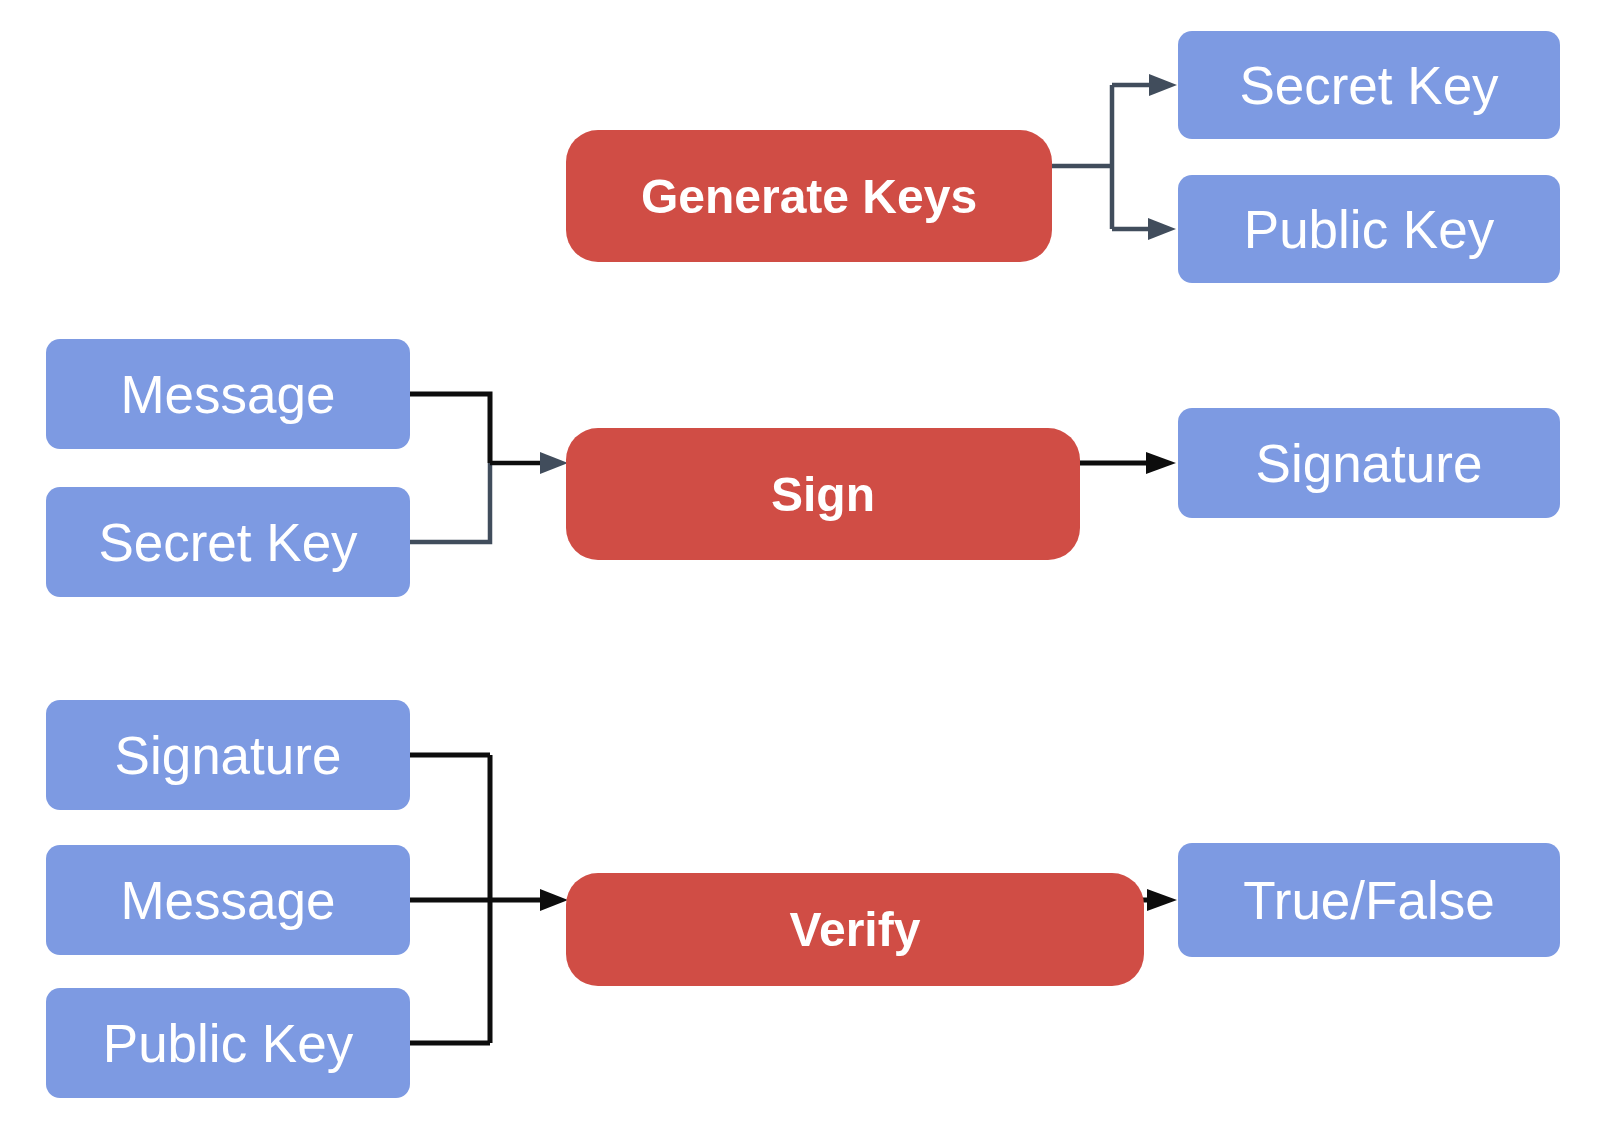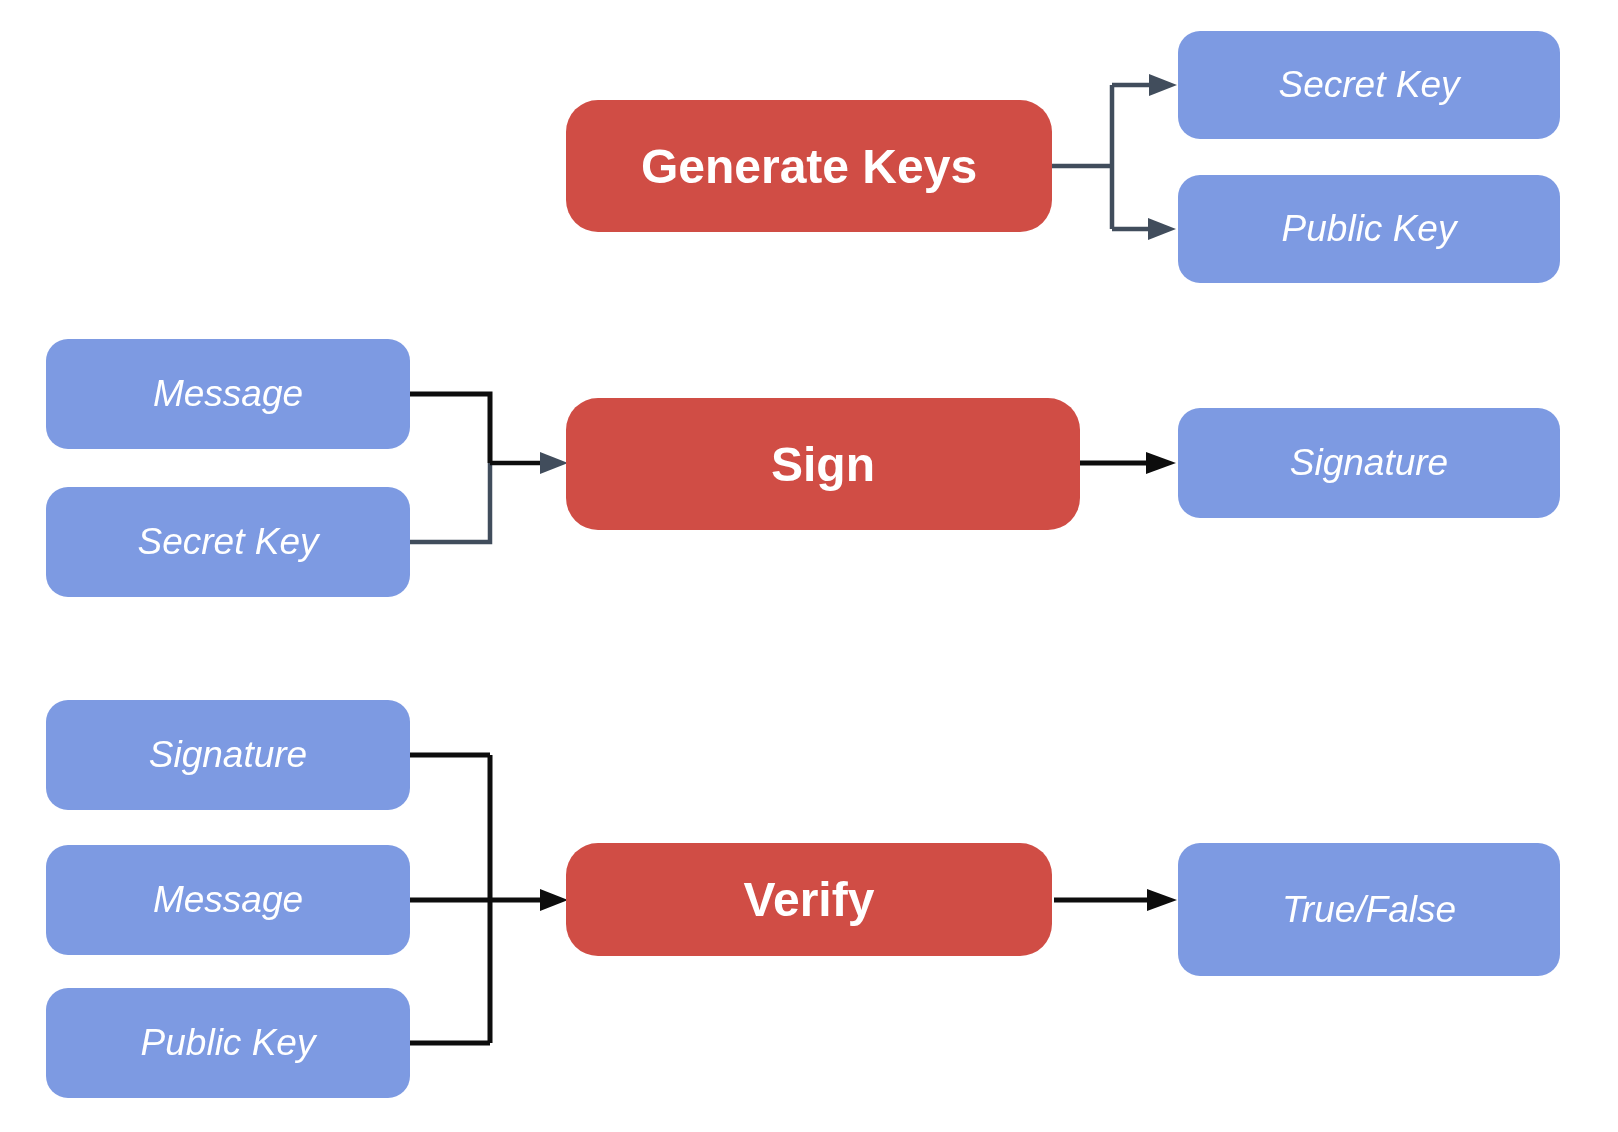--- a/index.html
+++ b/index.html
@@ -31,30 +31,30 @@
     display: flex;
     align-items: center;
     justify-content: center;
     box-sizing: border-box;
     color: var(--text, #ffffff);
     text-align: center;
     white-space: nowrap;
   }
   .node.data {
     background: var(--data-fill, #7d9ae2);
-    border-radius: 22px;
-    font-size: 37px;
+    border-radius: 14px;
+    font-size: 53px;
     font-weight: 400;
-    font-style: italic;
   }
   .node.process {
     background: var(--process-fill, #d04d45);
     border-radius: 32px;
     font-size: 48px;
     font-weight: 700;
+    margin-top: 30px;
   }
   
   .edge-dark path {
     stroke: var(--connector-dark, #414d5c);
     stroke-width: 4.5;
     fill: none;
   }
   .edge-dark polygon {
     fill: var(--connector-dark, #414d5c);
     stroke: none;
@@ -154,20 +154,20 @@
       </div>
       <div class="node data" style="left: 46px; top: 700px; width: 364px; height: 110px;">
         <span>Signature</span>
       </div>
       <div class="node data" style="left: 46px; top: 845px; width: 364px; height: 110px;">
         <span>Message</span>
       </div>
       <div class="node data" style="left: 46px; top: 988px; width: 364px; height: 110px;">
         <span>Public Key</span>
       </div>
-      <div class="node process" style="left: 566px; top: 843px; width: 486px; height: 113px;">
+      <div class="node process" style="left: 566px; top: 843px; width: 578px; height: 113px;">
         <span>Verify</span>
       </div>
-      <div class="node data" style="left: 1178px; top: 843px; width: 382px; height: 133px; justify-content: center;">
+      <div class="node data" style="left: 1178px; top: 843px; width: 382px; height: 114px; justify-content: center;">
         <span>True/False</span>
       </div>
     </div>
 </div>
 
 </body></html>

